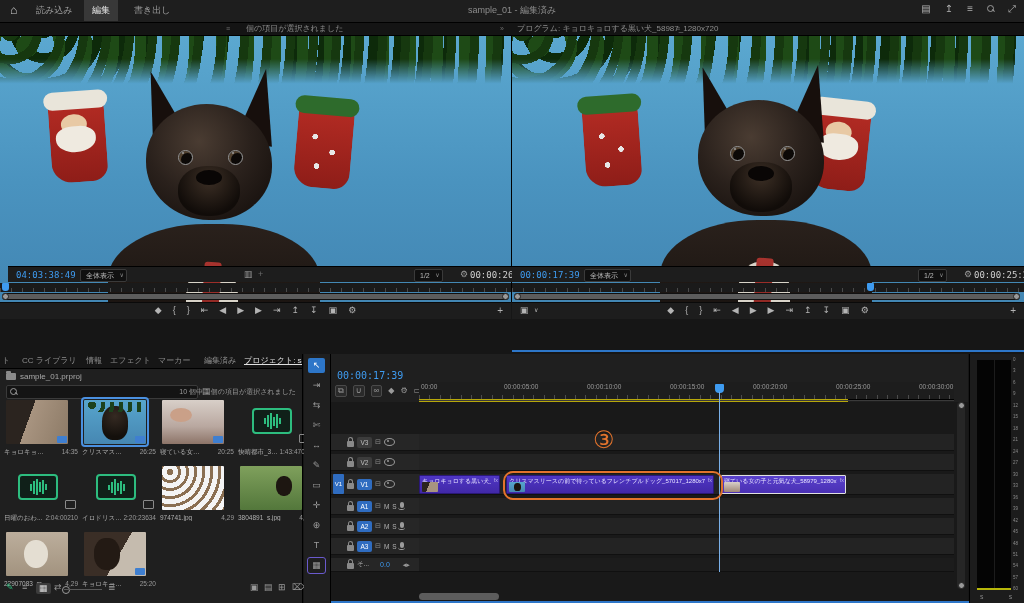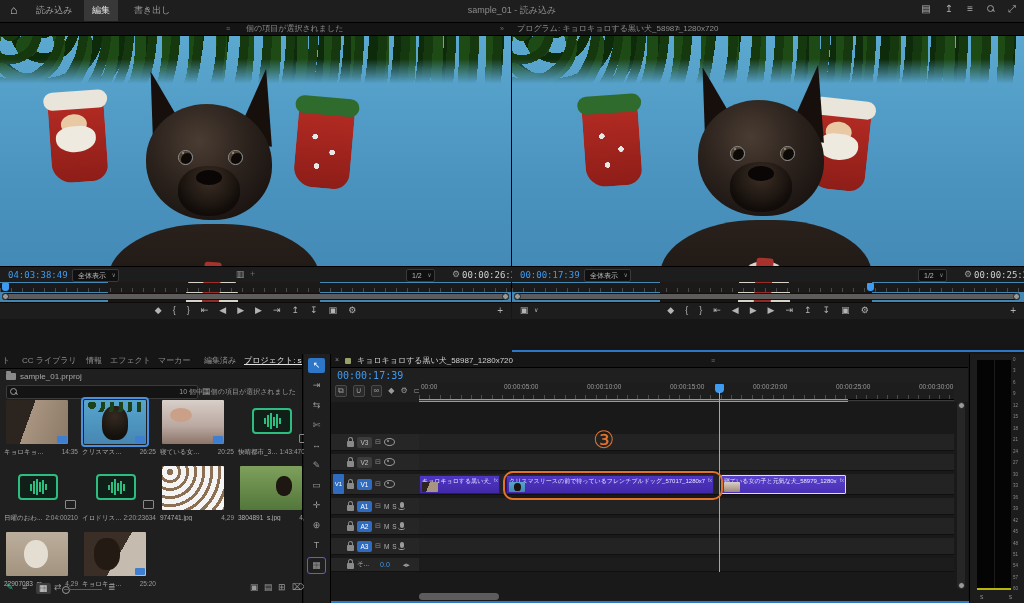--- a/index.html
+++ b/index.html
@@ -197,21 +197,21 @@
 </head>
 <body>
 
 <div id="app">
 
   <div class="titlebar">
     <span class="home icon">⌂</span>
     <span class="tb-tab" style="left:28px">読み込み</span>
     <span class="tb-tab active" style="left:84px">編集</span>
     <span class="tb-tab" style="left:126px">書き出し</span>
-    <span class="tb-title">sample_01 - 読み込み</span>
+    <span class="tb-title">sample_01 - 編集済み</span>
     <div class="tb-icons">
       <span class="icon">▤</span>
       <span class="icon">↥</span>
       <span class="icon">≡</span>
       <span class="icon"><span class="mag"></span></span>
       <span class="icon">⤢</span>
     </div>
   </div>
 
   <div class="tabstrip">
@@ -269,21 +269,21 @@
           <div class="tie"></div>
         <div class="head"></div>
           <div class="eye l"></div>
           <div class="eye r"></div>
         <div class="muzzle"></div>
           <div class="nose"></div>
       </div>
     </div>
   </div>
 
-  <div class="infobar" style="left:0;width:511px;padding-left:28px;">
+  <div class="infobar" style="left:8px;width:511px;padding-left:28px;">
     <span class="tc mono" style="position:absolute;left:8px;top:3px">04:03:38:49</span>
     <span class="dd" style="left:72px;top:2px">全体表示</span>
     <span class="icon" style="position:absolute;left:236px;top:3px">▥</span>
     <span class="icon" style="position:absolute;left:250px;top:3px;color:#6a6a6a">+</span>
     <span class="dd" style="left:406px;top:2px">1/2</span>
     <span class="icon" style="position:absolute;left:452px;top:3px">⚙</span>
     <span class="tc white mono" style="position:absolute;left:462px;top:3px">00:00:26:25</span>
   </div>
   <div class="miniruler" style="left:0;width:511px;top:283px">
     <div class="mr-ph" style="left:2px"></div>
@@ -499,26 +499,20 @@
     <span class="tool" style="top:84px">↔</span>
     <span class="tool" style="top:104px">✎</span>
     <span class="tool" style="top:124px">▭</span>
     <span class="tool" style="top:144px">✛</span>
     <span class="tool" style="top:164px">⊕</span>
     <span class="tool" style="top:184px">T</span>
     <span class="tool framed" style="top:204px">▦</span>
   </div>
 
   <div id="timeline">
-    <div class="tl-tabrow">
-      <span class="tl-close">×</span>
-      <span class="tl-sq"></span>
-      <span class="lbl">キョロキョロする黒い犬_58987_1280x720</span>
-      <span style="position:absolute;left:380px;top:0;height:13px;line-height:13px;color:#6f6f6f;font-size:7px">≡</span>
-    </div>
     <span class="tl-tc mono">00:00:17:39</span>
     <div class="tl-toolbar">
       <span class="icon box">⧉</span>
       <span class="icon box">∪</span>
       <span class="icon box">∞</span>
       <span class="icon" style="margin-top:2px">◆</span>
       <span class="icon" style="margin-top:2px">⚙</span>
       <span class="icon" style="margin-top:2px">▭</span>
     </div>
     <div class="tl-ruler">

